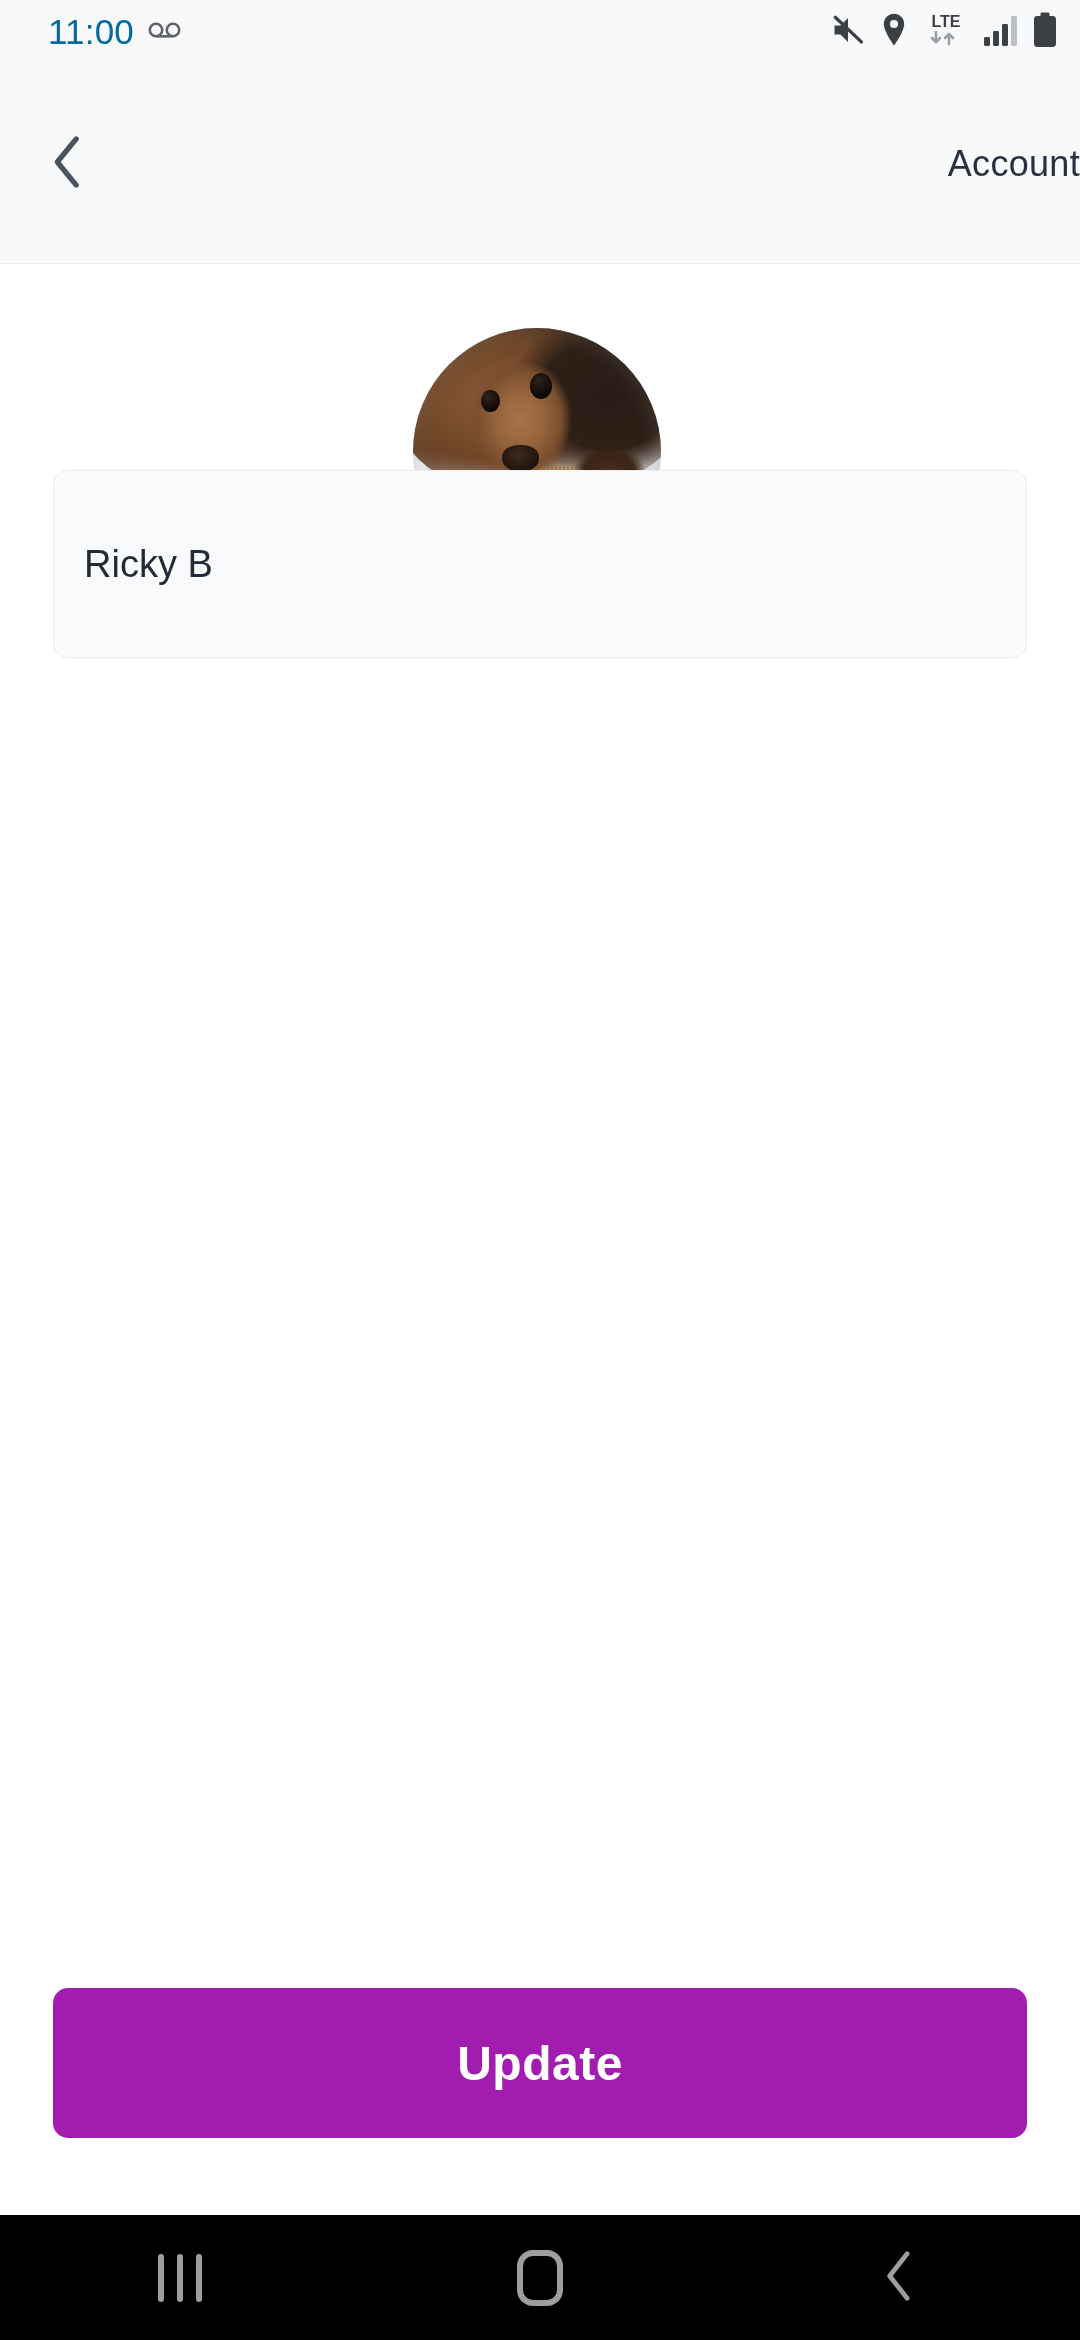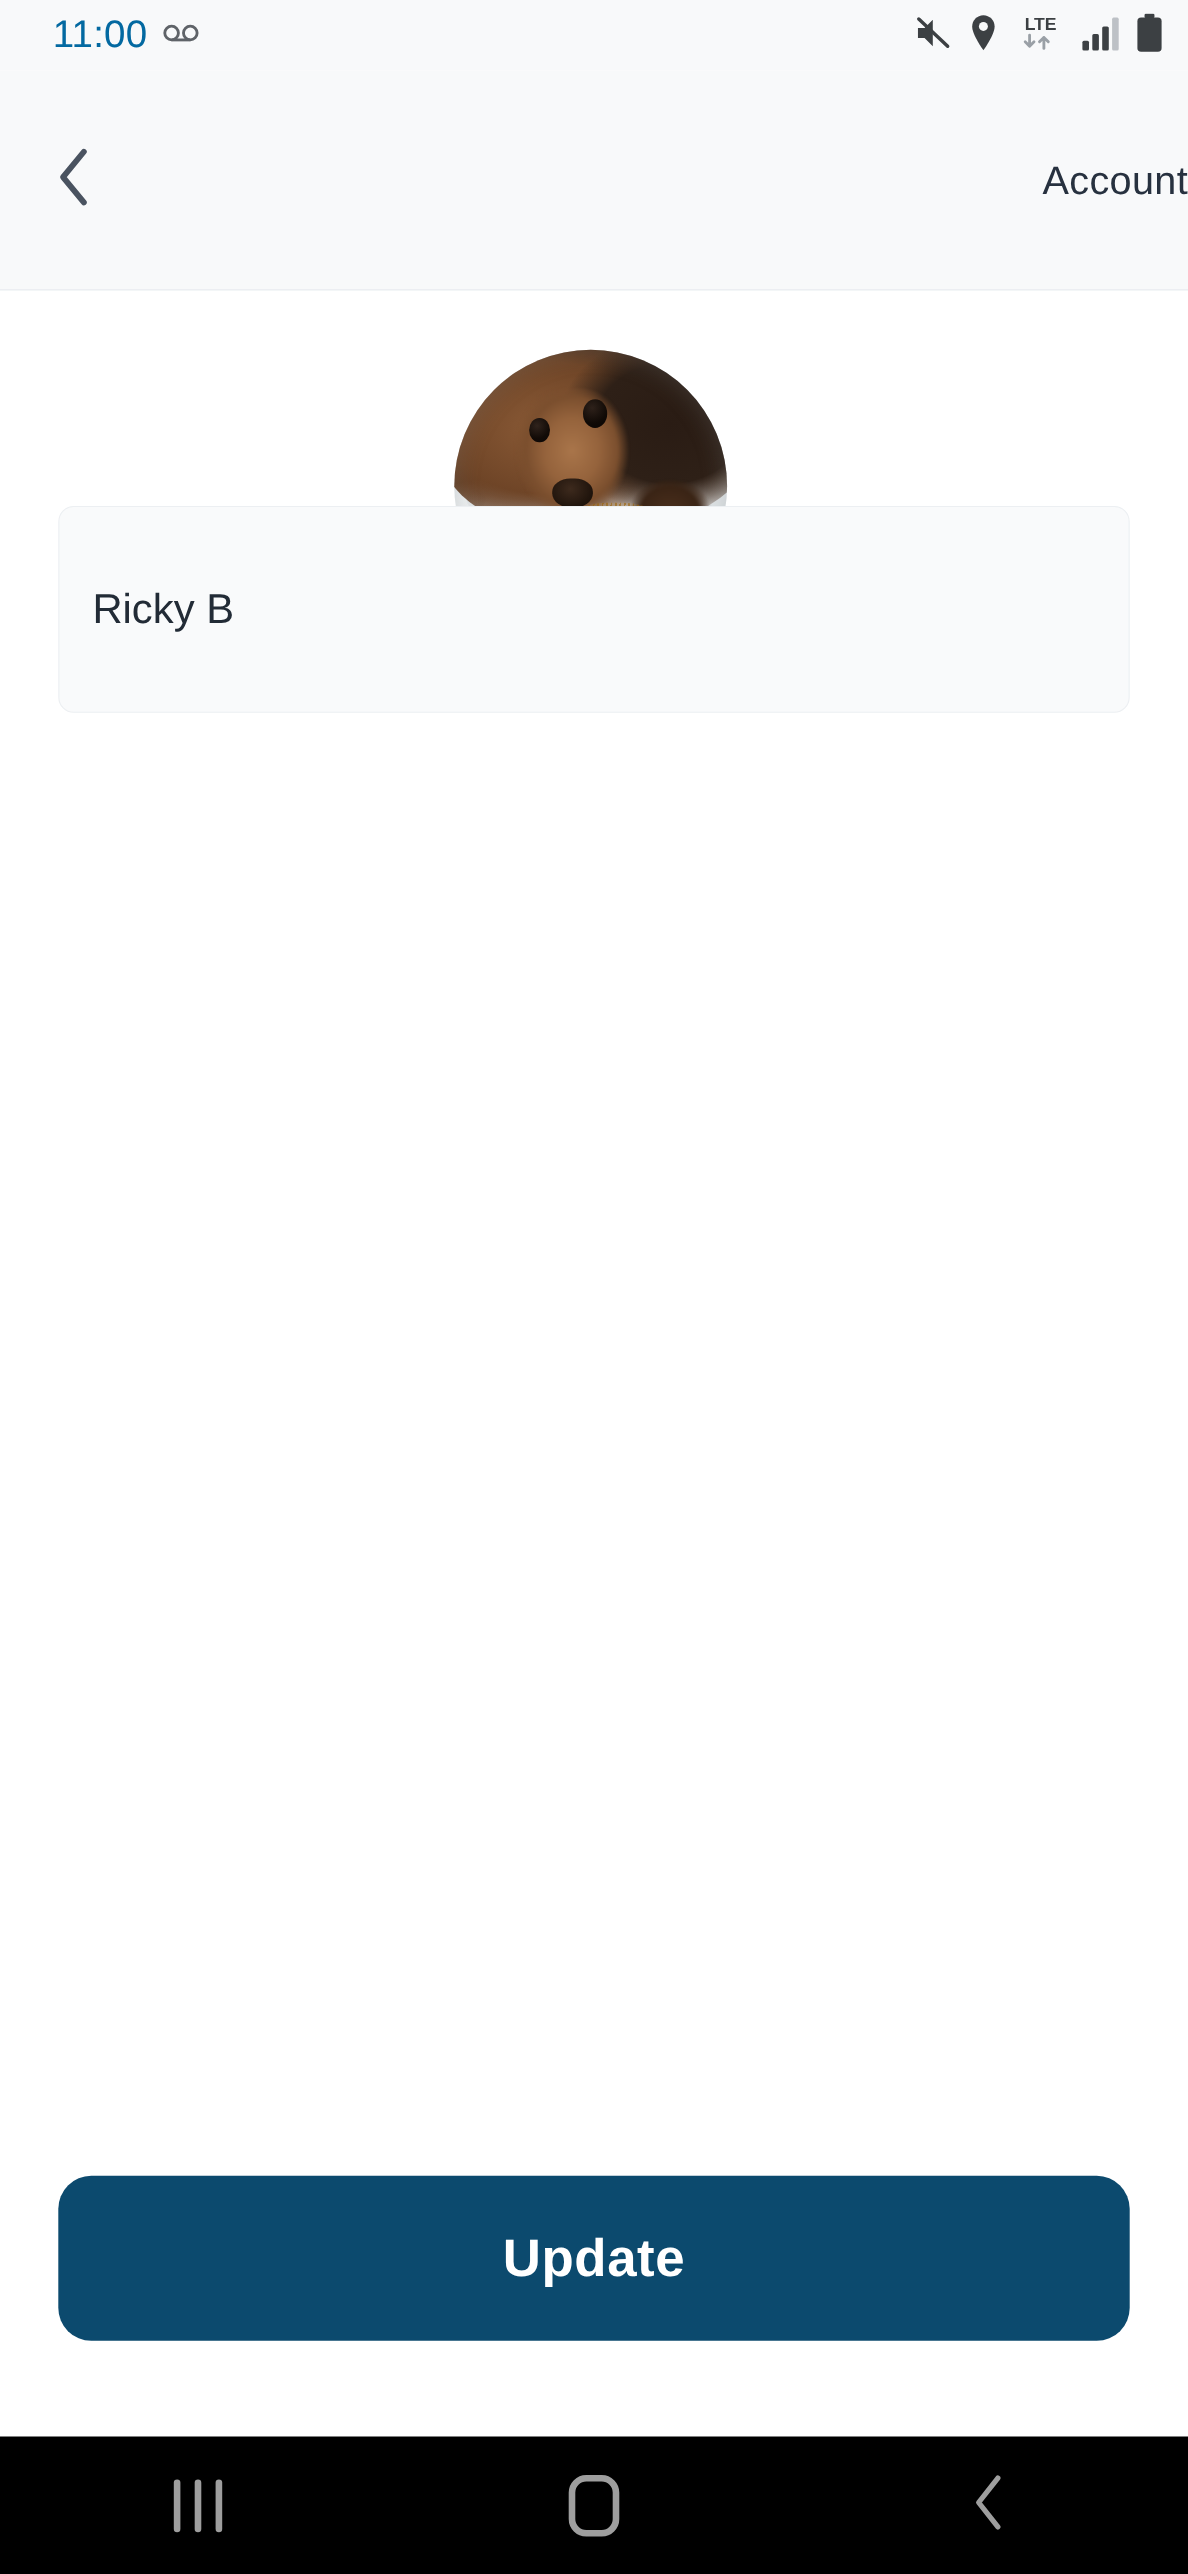--- a/index.html
+++ b/index.html
@@ -33,21 +33,21 @@
     position:absolute; left:32px; top:50%; transform:translateY(-50%);
     width:72px; height:72px; display:flex; align-items:center; justify-content:center;
   }
   #header-title{
     width:100%; text-align:right;
     font-size:36px; font-weight:normal; color:#27313f; letter-spacing:.3px;
   }
 
   
   #content{
-    position:absolute; top:265px; left:0; width:1080px; height:1950px;
+    position:absolute; top:275px; left:0; width:1080px; height:1950px;
     background:#ffffff;
   }
 
   
   #avatar-wrap{
     position:absolute; left:413px; top:53px;
     width:248px; height:248px;
   }
   #avatar{
     width:248px; height:248px; border-radius:50%;
@@ -148,22 +148,22 @@
     font-family:"Liberation Sans", sans-serif;
     font-size:38px; color:#222b36;
     padding:0 30px;
     outline:none;
   }
 
   
   #update-button{
     position:absolute; left:53px; top:1713px;
     width:974px; height:150px;
-    background:#0c4a6e;
-    border:none; border-radius:30px;
+    background:#a21caf;
+    border:none; border-radius:15px;
     color:#ffffff; font-family:"Liberation Sans", sans-serif;
     font-size:48px; font-weight:bold; letter-spacing:.5px;
     cursor:pointer;
   }
 
   
   #nav-bar{
     position:absolute; left:0; top:2215px; width:1080px; height:125px;
     background:#000000;
     display:flex; align-items:center; justify-content:space-around;

